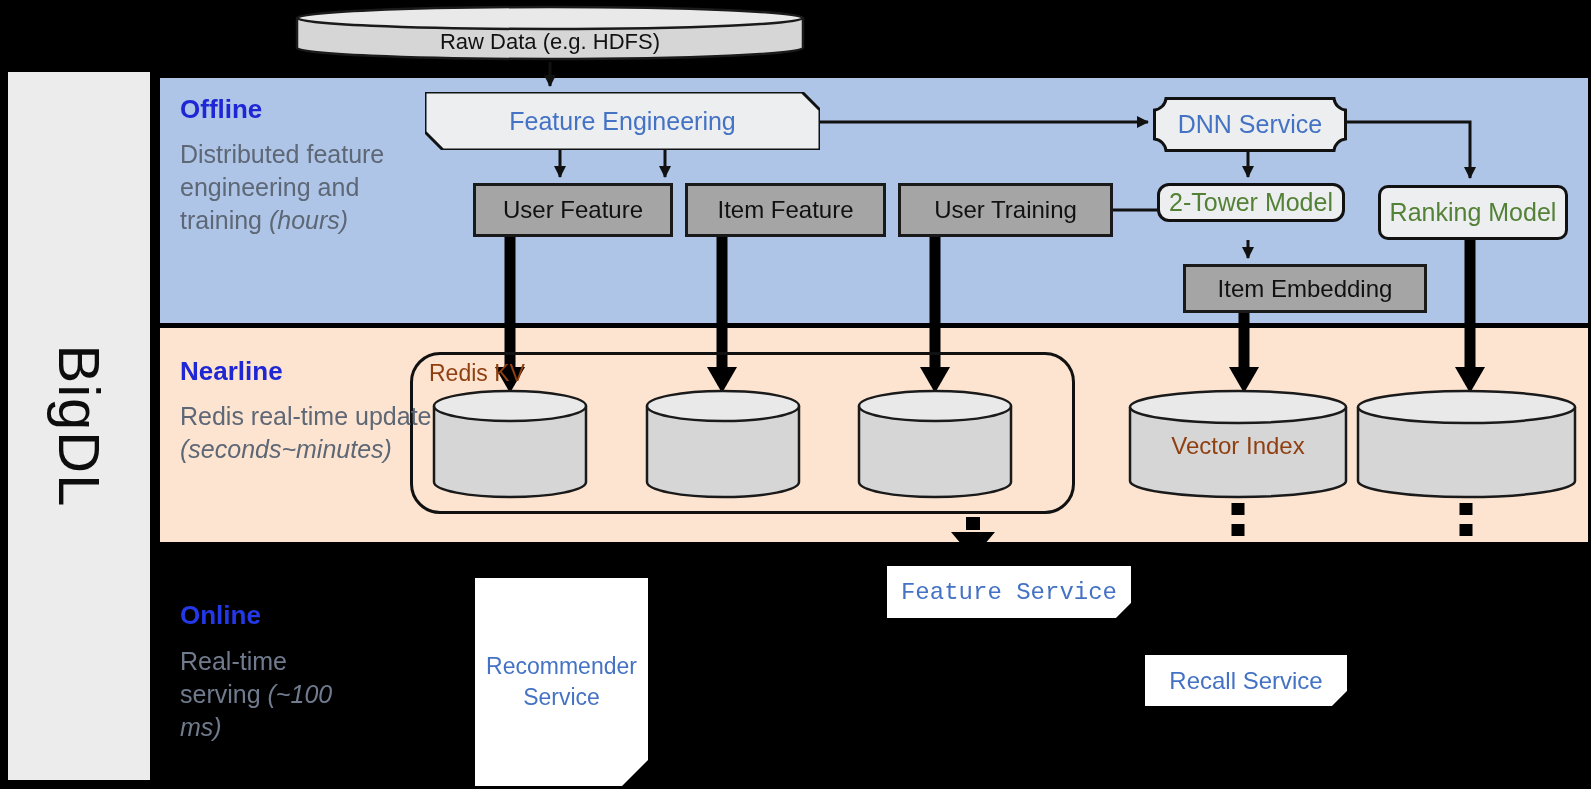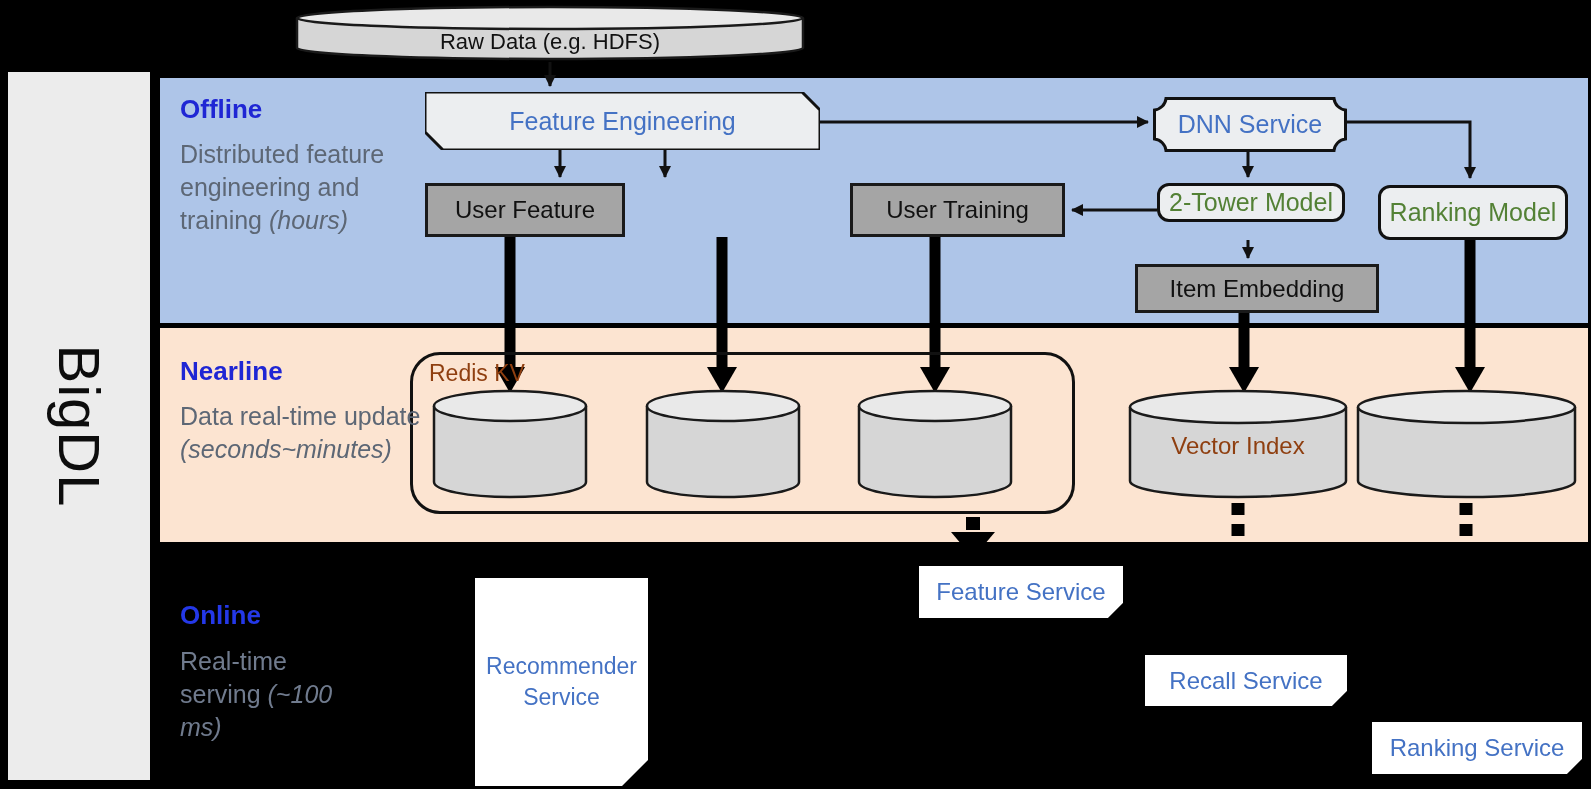--- a/index.html
+++ b/index.html
@@ -12,21 +12,21 @@
   #band-nearline{left:160px;top:328px;width:1428px;height:214px;background:#fce4d1;}
   #sidebar{position:absolute;left:8px;top:72px;width:142px;height:708px;background:#ececec;z-index:1;}
   #sidebar .brand{
     position:absolute;left:50%;top:50%;transform:translate(-50%,-50%) rotate(90deg);
     font-size:58px;color:#0d0d0d;letter-spacing:1px;white-space:nowrap;
   }
   #connectors{position:absolute;left:0;top:0;z-index:2;}
   .node{position:absolute;z-index:3;display:flex;align-items:center;justify-content:center;text-align:center;box-sizing:border-box;}
   .node svg.shape{position:absolute;left:0;top:0;}
   .node .lbl{position:relative;z-index:2;}
-  .graybox{background:#a5a5a5;border:3px solid #1a1a1a;color:#111;font-size:24px;}
+  .graybox{background:#a5a5a5;border:3px solid #1a1a1a;color:#111;font-size:24px;margin-left:48px;}
   .roundbox{background:#eceef0;border:3px solid #111;border-radius:12px;color:#538135;font-size:25px;}
   .bluetext{color:#4472c4;}
   .storage-lbl{color:#8f3f10;}
   .sec-title{position:absolute;z-index:3;font-size:26px;font-weight:bold;color:#1f26d4;}
   .sec-desc{position:absolute;z-index:3;font-size:25px;line-height:1.32;color:#5d6775;}
   .sec-desc .tnote{font-style:italic;}
   #online-title{color:#2438e8;}
   #online-desc{color:#707b8e;}
   .service{
     background:#fff;color:#4472c4;font-size:24px;
@@ -100,21 +100,21 @@
   </div>
 
   <div class="sec-title" style="left:180px;top:94px;">Offline</div>
   <div class="sec-desc" style="left:180px;top:138px;width:252px;">
     <span>Distributed feature engineering and training</span>
     <span class="tnote">(hours)</span>
   </div>
 
   <div class="sec-title" style="left:180px;top:356px;">Nearline</div>
   <div class="sec-desc" style="left:180px;top:400px;width:266px;">
-    <span>Data real-time update</span>
+    <span>Redis real-time update</span>
     <span class="tnote">(seconds~minutes)</span>
   </div>
 
   <div class="sec-title" id="online-title" style="left:180px;top:600px;">Online</div>
   <div class="sec-desc" id="online-desc" style="left:180px;top:645px;width:175px;">
     <span>Real-time serving</span>
     <span class="tnote">(~100 ms)</span>
   </div>
 
   <div class="node" style="left:425px;top:92px;width:395px;height:58px;">
@@ -127,28 +127,31 @@
   <div class="node" style="left:1153px;top:97px;width:194px;height:55px;">
     <svg class="shape" width="194" height="55">
       <path d="M13,1.5 H181 A13,13 0 0 0 192.5,13 V42 A13,13 0 0 0 181,53.5 H13 A13,13 0 0 0 1.5,42 V13 A13,13 0 0 0 13,1.5 Z" fill="#eceef0" stroke="#111" stroke-width="3"></path>
     </svg>
     <span class="lbl bluetext" style="font-size:25px;">DNN Service</span>
   </div>
 
   <div class="node graybox" style="left:425px;top:183px;width:200px;height:54px;">
     <span class="lbl">User Feature</span>
   </div>
+  <div class="node graybox" style="left:637px;top:183px;width:201px;height:54px;">
+    <span class="lbl">Item Feature</span>
+  </div>
   <div class="node graybox" style="left:850px;top:183px;width:215px;height:54px;">
     <span class="lbl">User Training</span>
   </div>
 
   <div class="node roundbox" style="left:1157px;top:183px;width:188px;height:39px;align-items:center;">
     <span class="lbl">2-Tower Model</span>
   </div>
-  <div class="node roundbox" style="left:1378px;top:185px;width:190px;height:55px;">
+  <div class="node roundbox" style="left:1378px;top:185px;width:190px;height:55px;border-radius:10px;">
     <span class="lbl">Ranking Model</span>
   </div>
   <div class="node graybox" style="left:1135px;top:264px;width:244px;height:49px;">
     <span class="lbl">Item Embedding</span>
   </div>
 
   <div id="redis-container">
     <span class="kv-lbl">Redis KV</span>
   </div>
 
@@ -183,28 +186,24 @@
       <path d="M2,19 L2,93 A108.5,16 0 0 0 219,93 L219,19" fill="#d6d6d6" stroke="#1a1a1a" stroke-width="2.5"></path>
       <ellipse cx="110.5" cy="19" rx="108.5" ry="16" fill="#e9e9e9" stroke="#1a1a1a" stroke-width="2.5"></ellipse>
     </svg>
   </div>
 
   <div class="node service" id="recommender-service" style="left:475px;top:578px;width:173px;height:208px;">
     <span class="lbl">Recommender Service</span>
     <span class="fold"></span>
   </div>
 
-  <div class="node service" style="left:919px;top:566px;width:204px;height:52px;">
+  <div class="node service" style="left:887px;top:566px;width:244px;height:52px;font-family:Liberation Mono, monospace;">
     <span class="lbl">Feature Service</span>
     <span class="fold"></span>
   </div>
 
   <div class="node service" style="left:1145px;top:655px;width:202px;height:51px;">
     <span class="lbl">Recall Service</span>
     <span class="fold"></span>
   </div>
 
-  <div class="node service" style="left:1372px;top:722px;width:210px;height:52px;">
-    <span class="lbl">Ranking Service</span>
-    <span class="fold"></span>
-  </div>
 
 </div>
 
 </body></html>

